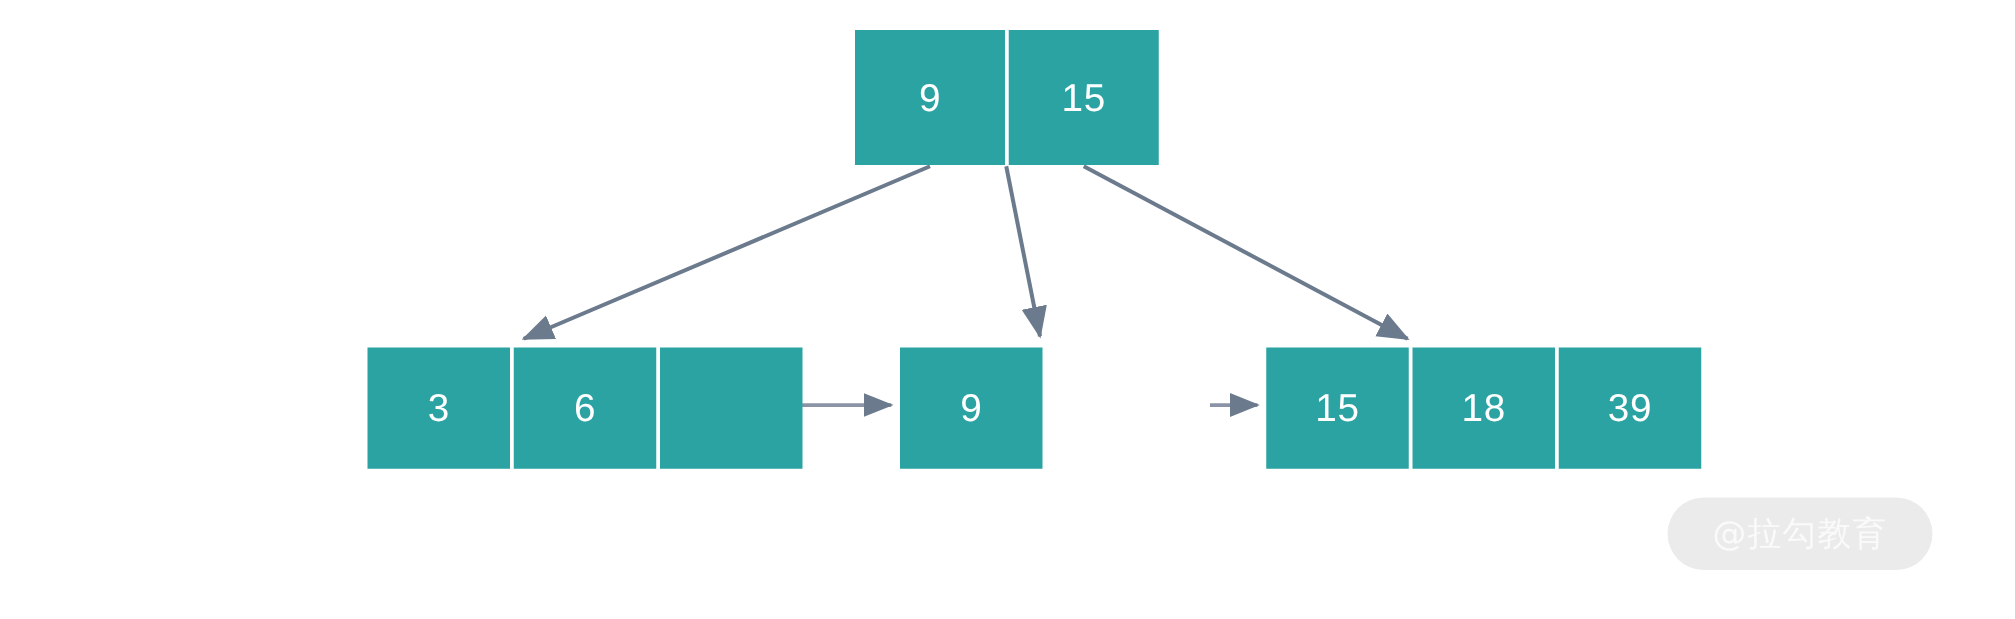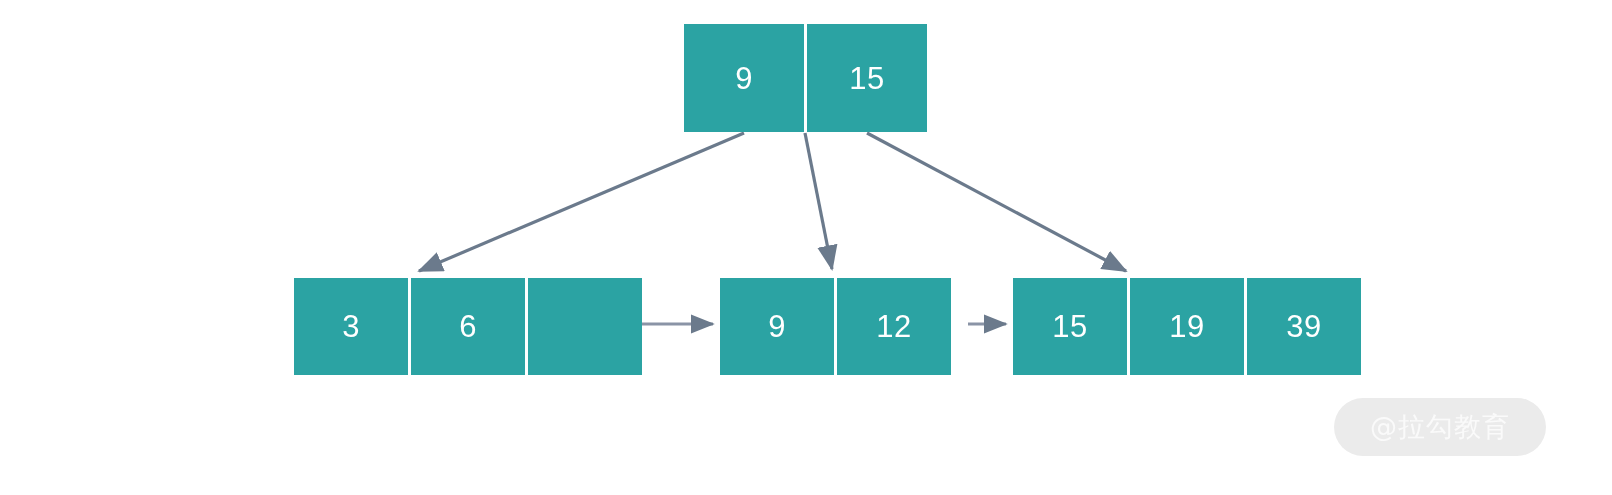--- a/index.html
+++ b/index.html
@@ -110,26 +110,25 @@
   </div>
 
   <div class="node leaf leaf-1">
     <div class="cell">3</div>
     <div class="cell">6</div>
     <div class="cell empty"></div>
   </div>
 
   <div class="node leaf leaf-2">
     <div class="cell">9</div>
-    <div class="cell">12</div>
   </div>
 
   <div class="node leaf leaf-3">
     <div class="cell">15</div>
-    <div class="cell">19</div>
+    <div class="cell">18</div>
     <div class="cell">39</div>
   </div>
 
   <div class="watermark">
     <span class="watermark-text">@拉勾教育</span>
   </div>
 
 </div>
 
 </body></html>

